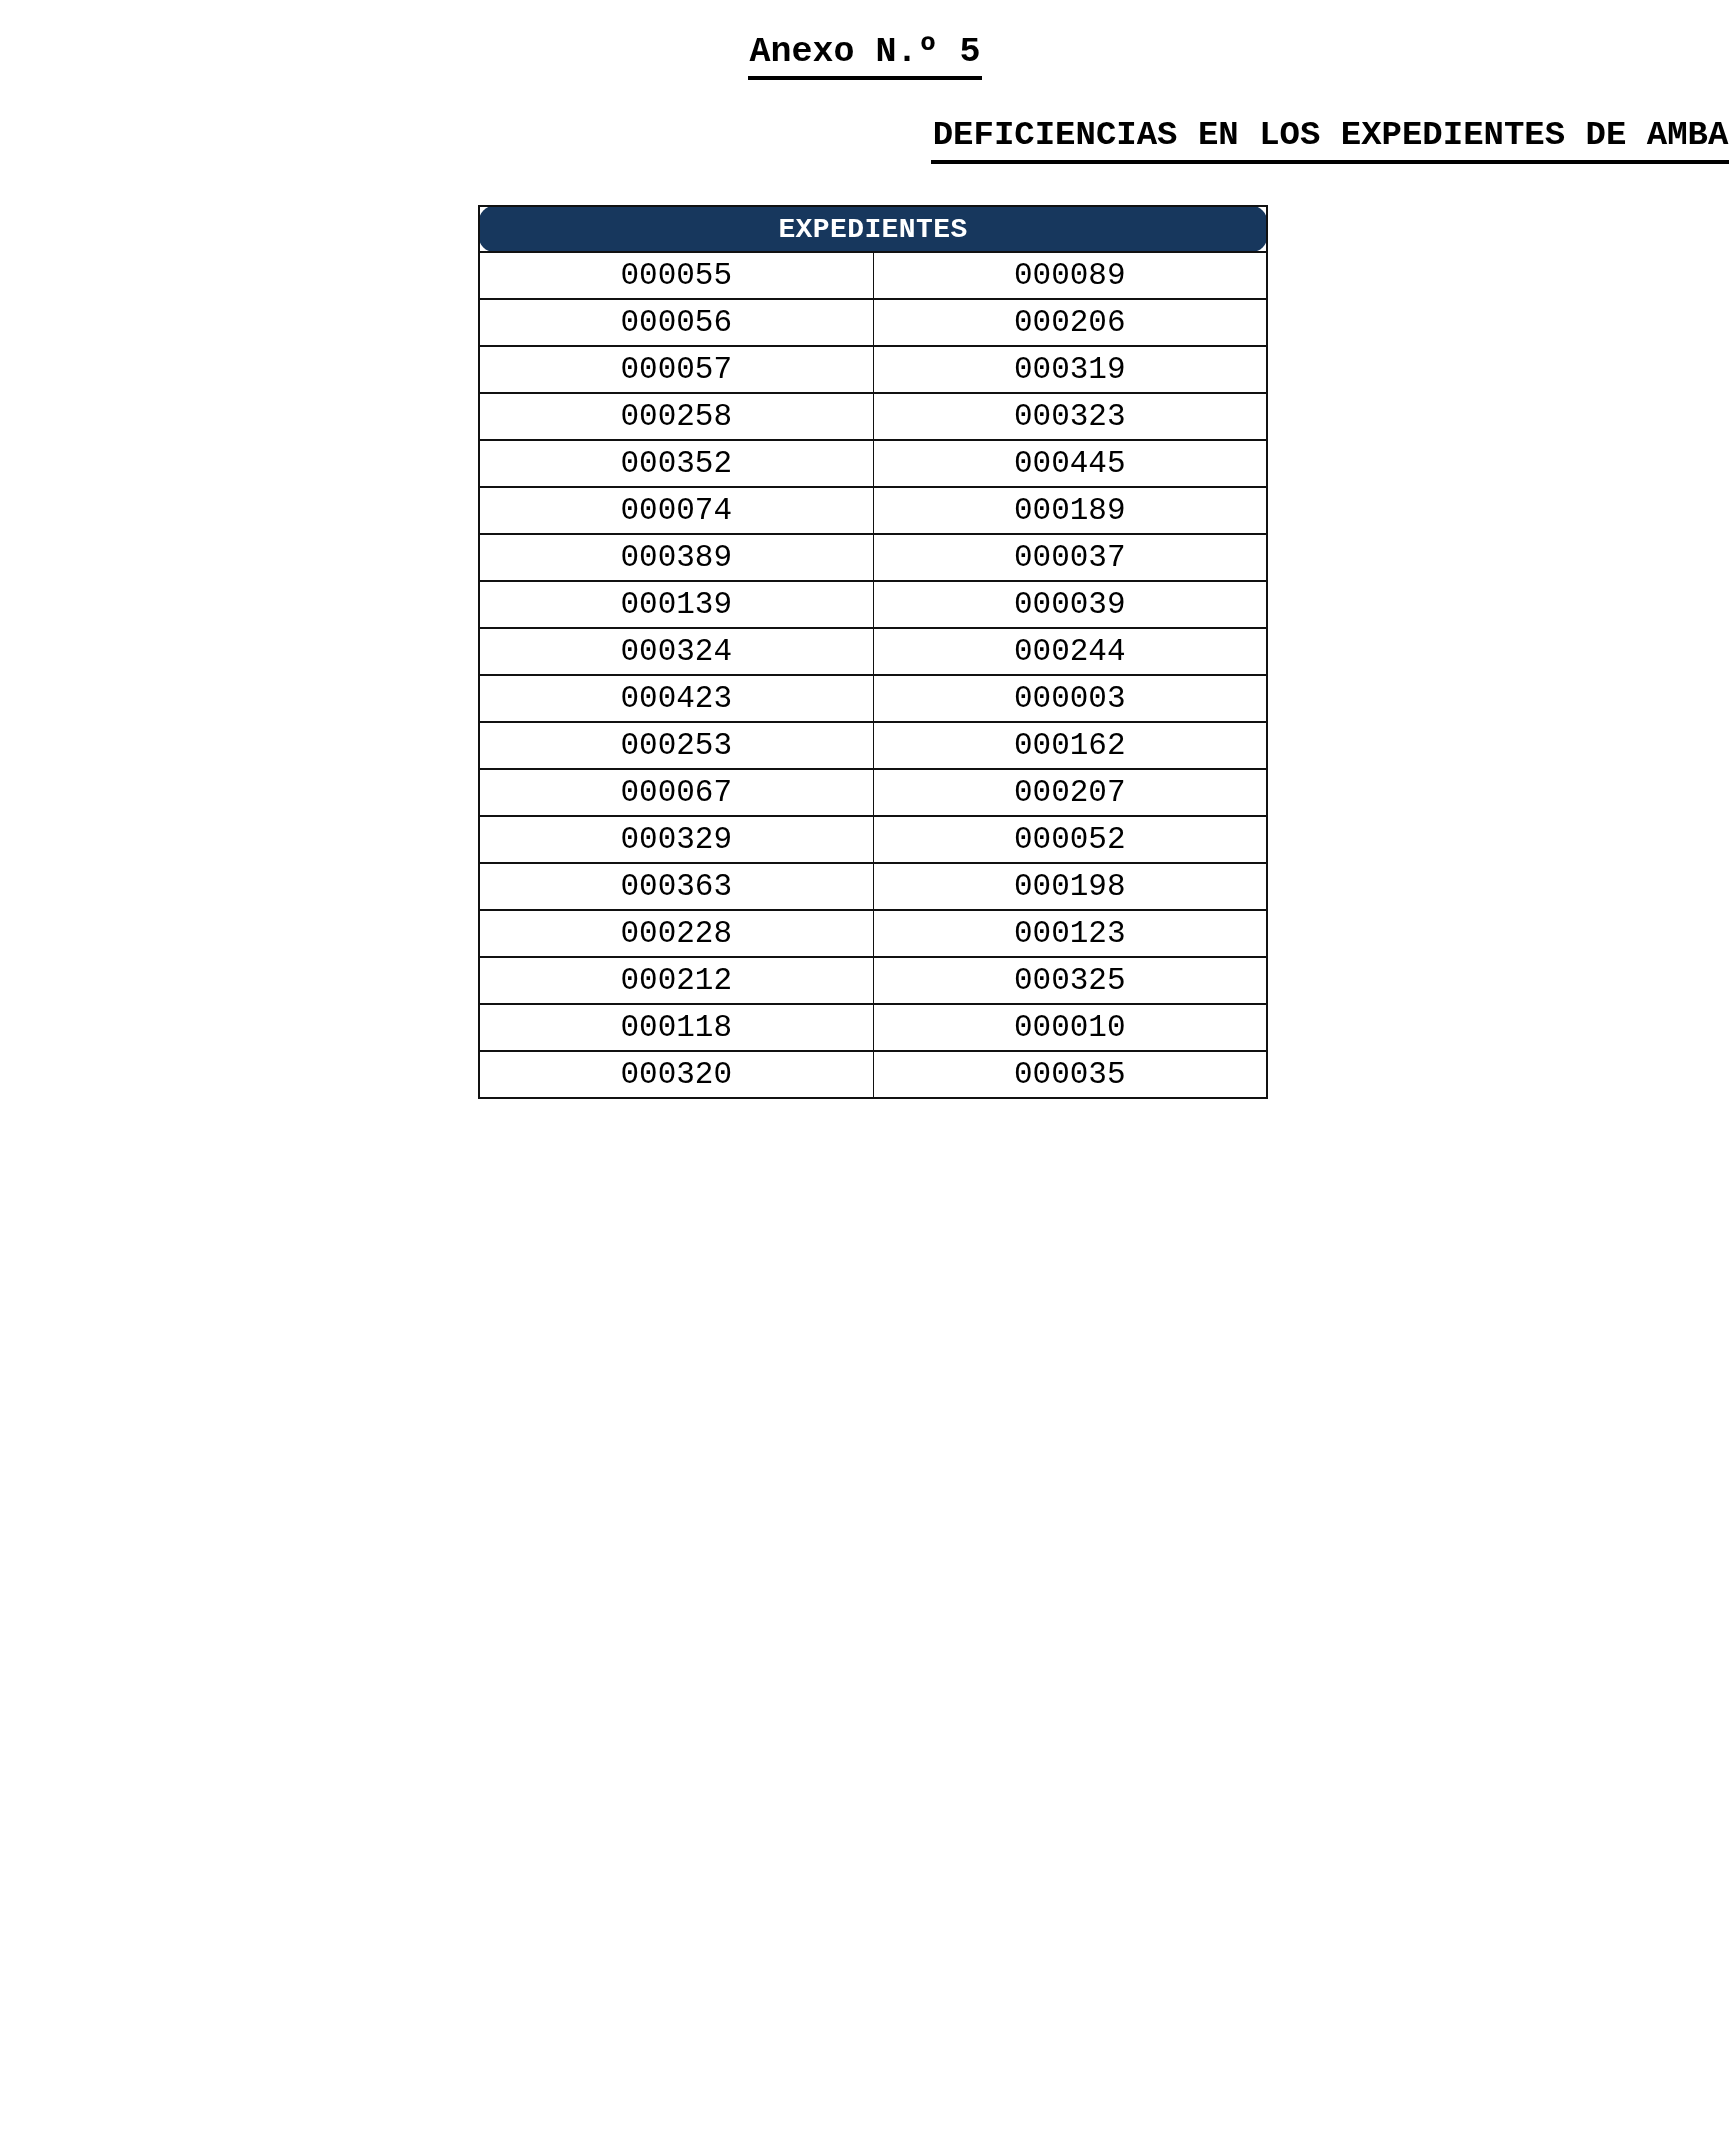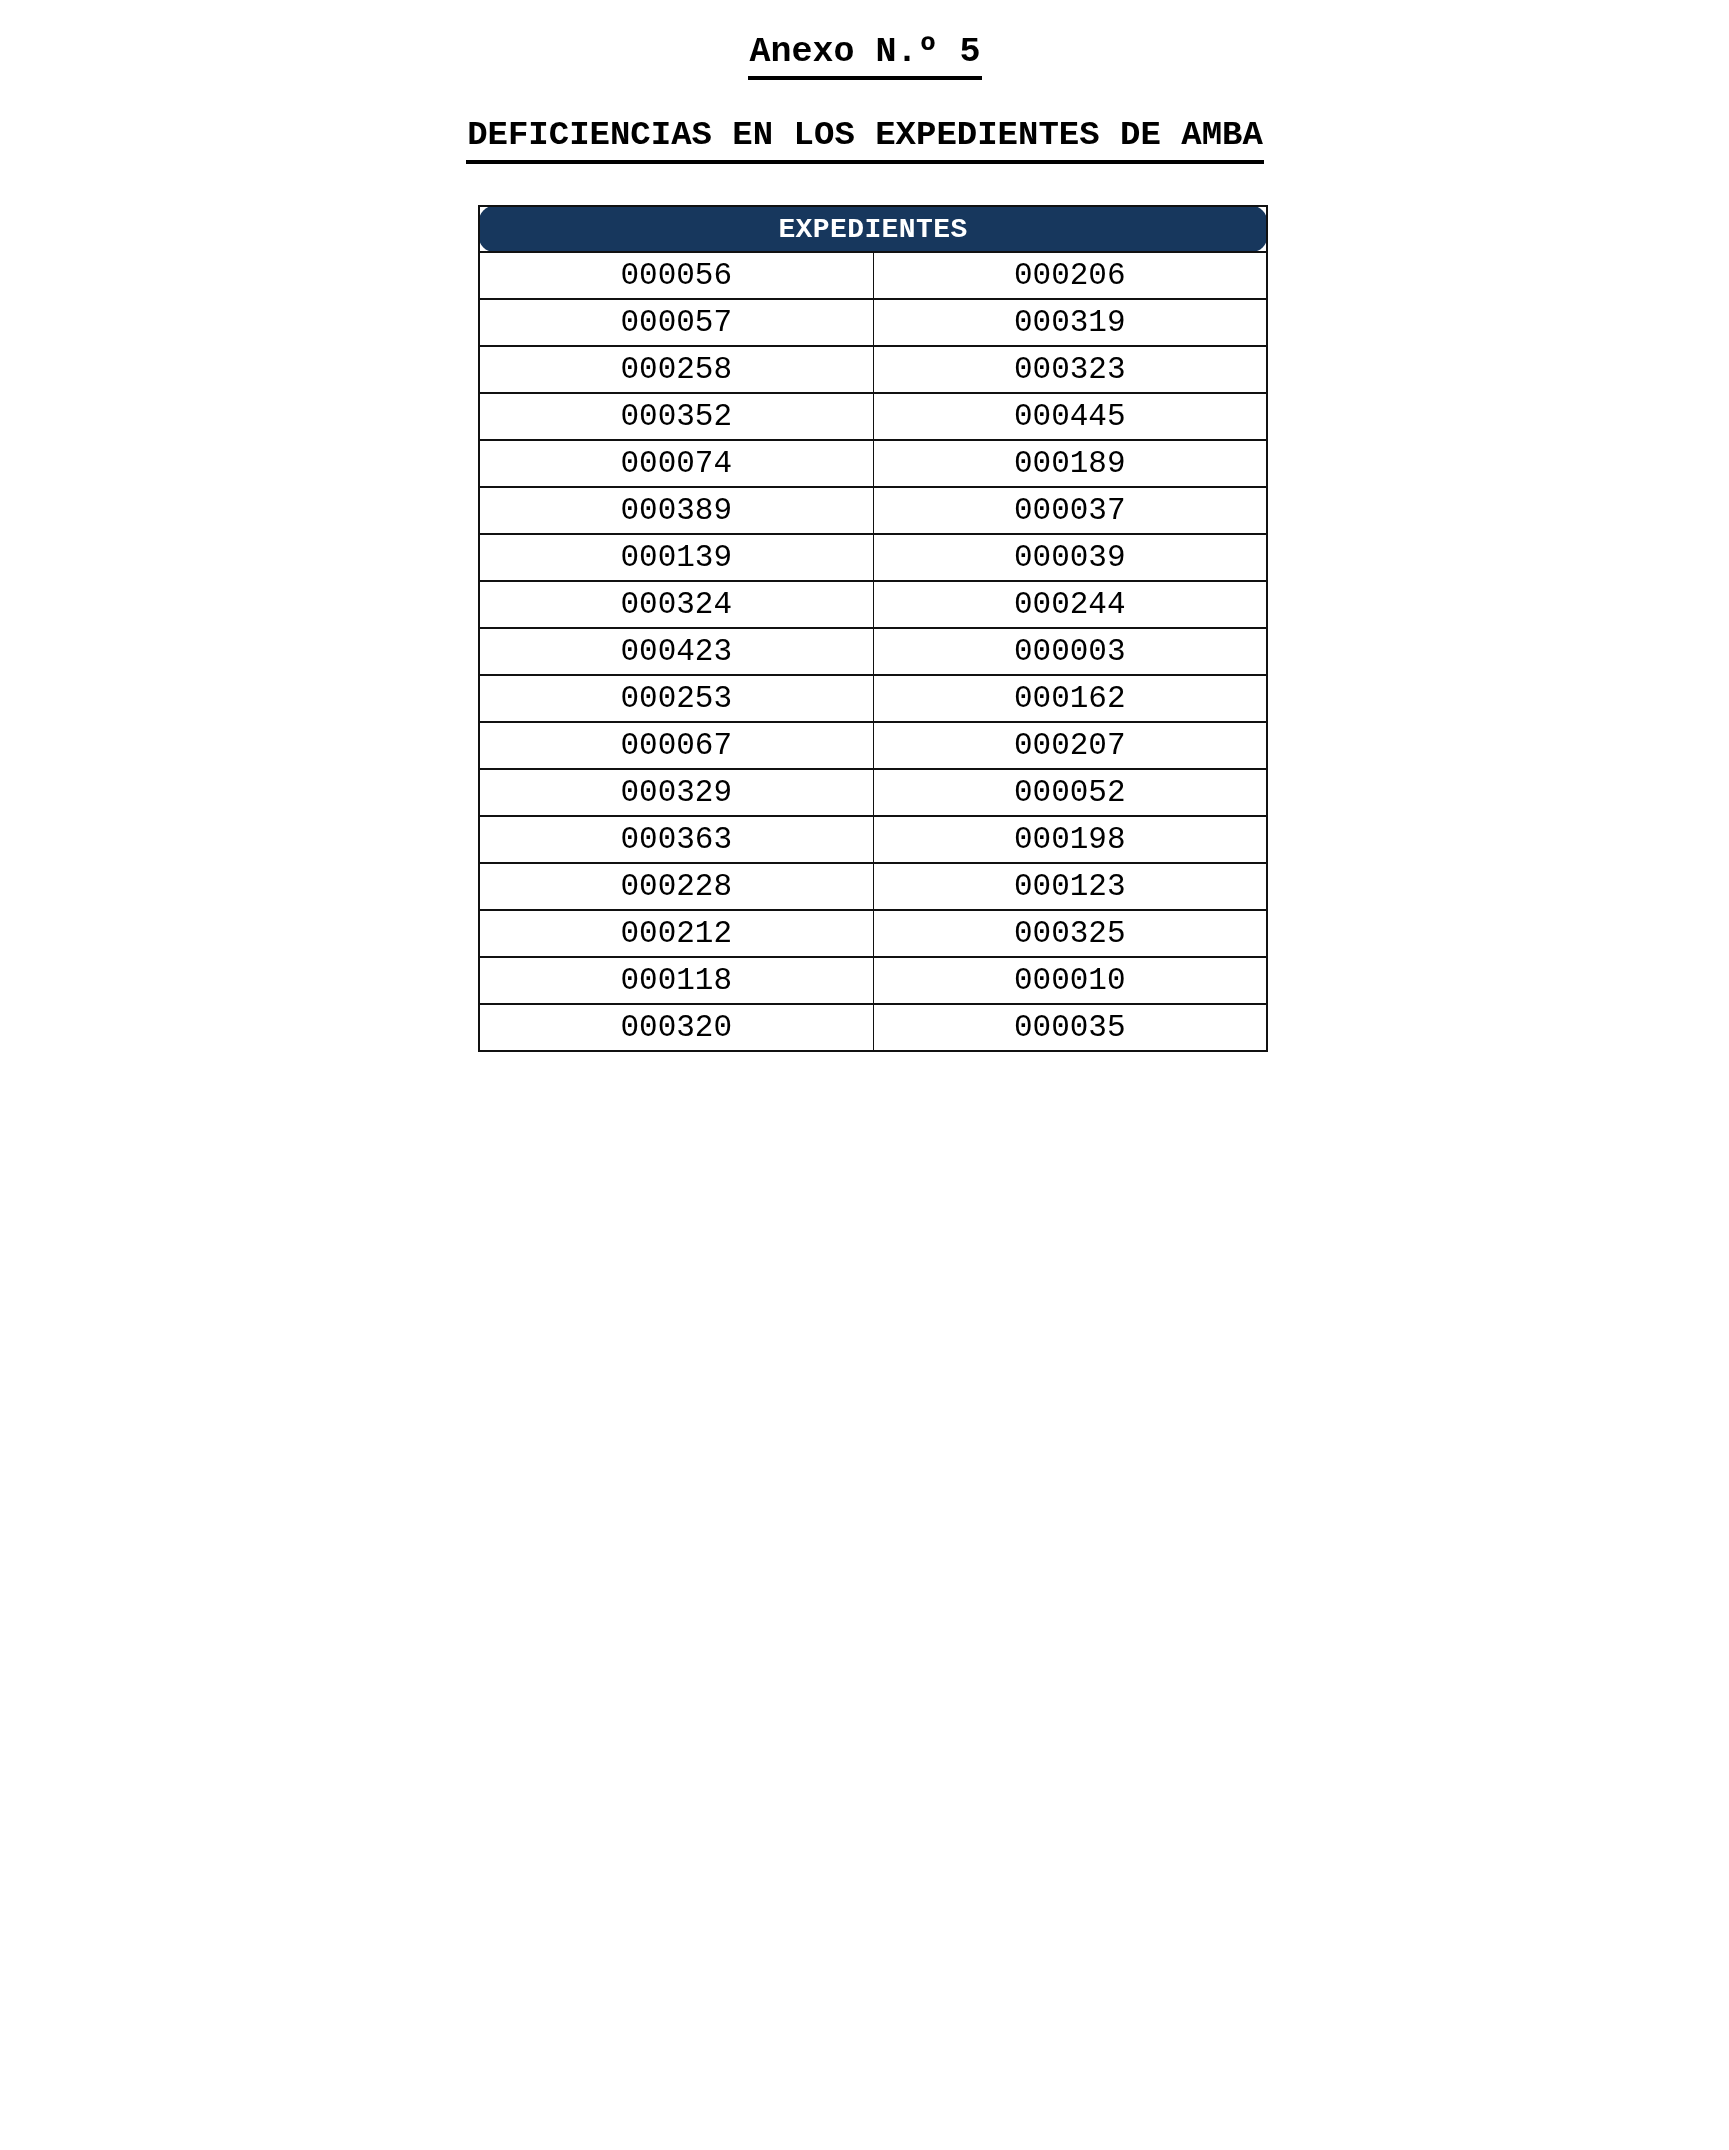--- a/index.html
+++ b/index.html
@@ -23,21 +23,21 @@
   .doc-title .underlined {
     display: inline-block;
     font-size: 35px;
     font-weight: bold;
     line-height: 1.1;
     border-bottom: 4.1px solid #000000;
     padding: 0 1.6px 4.9px 1.6px;
   }
   .doc-subtitle {
     margin: 37px 0 0 0;
-    text-align: center;
+    text-align: right;
   }
   .doc-subtitle .underlined {
     display: inline-block;
     font-size: 34px;
     font-weight: bold;
     line-height: 1.1;
     border-bottom: 4.9px solid #000000;
     padding: 0 1.6px 5.7px 1.6px;
   }
   table.expedientes {
@@ -84,20 +84,24 @@
     <span class="underlined">DEFICIENCIAS EN LOS EXPEDIENTES DE AMBA</span>
   </div>
 
   <table class="expedientes">
     <thead>
       <tr>
         <th colspan="2" style="background-color: rgb(23, 55, 93); border-radius: 15px;">EXPEDIENTES</th>
       </tr>
     </thead>
     <tbody>
+        <tr>
+          <td>000055</td>
+          <td>000089</td>
+        </tr>
         <tr>
           <td>000056</td>
           <td>000206</td>
         </tr>
         <tr>
           <td>000057</td>
           <td>000319</td>
         </tr>
         <tr>
           <td>000258</td>

